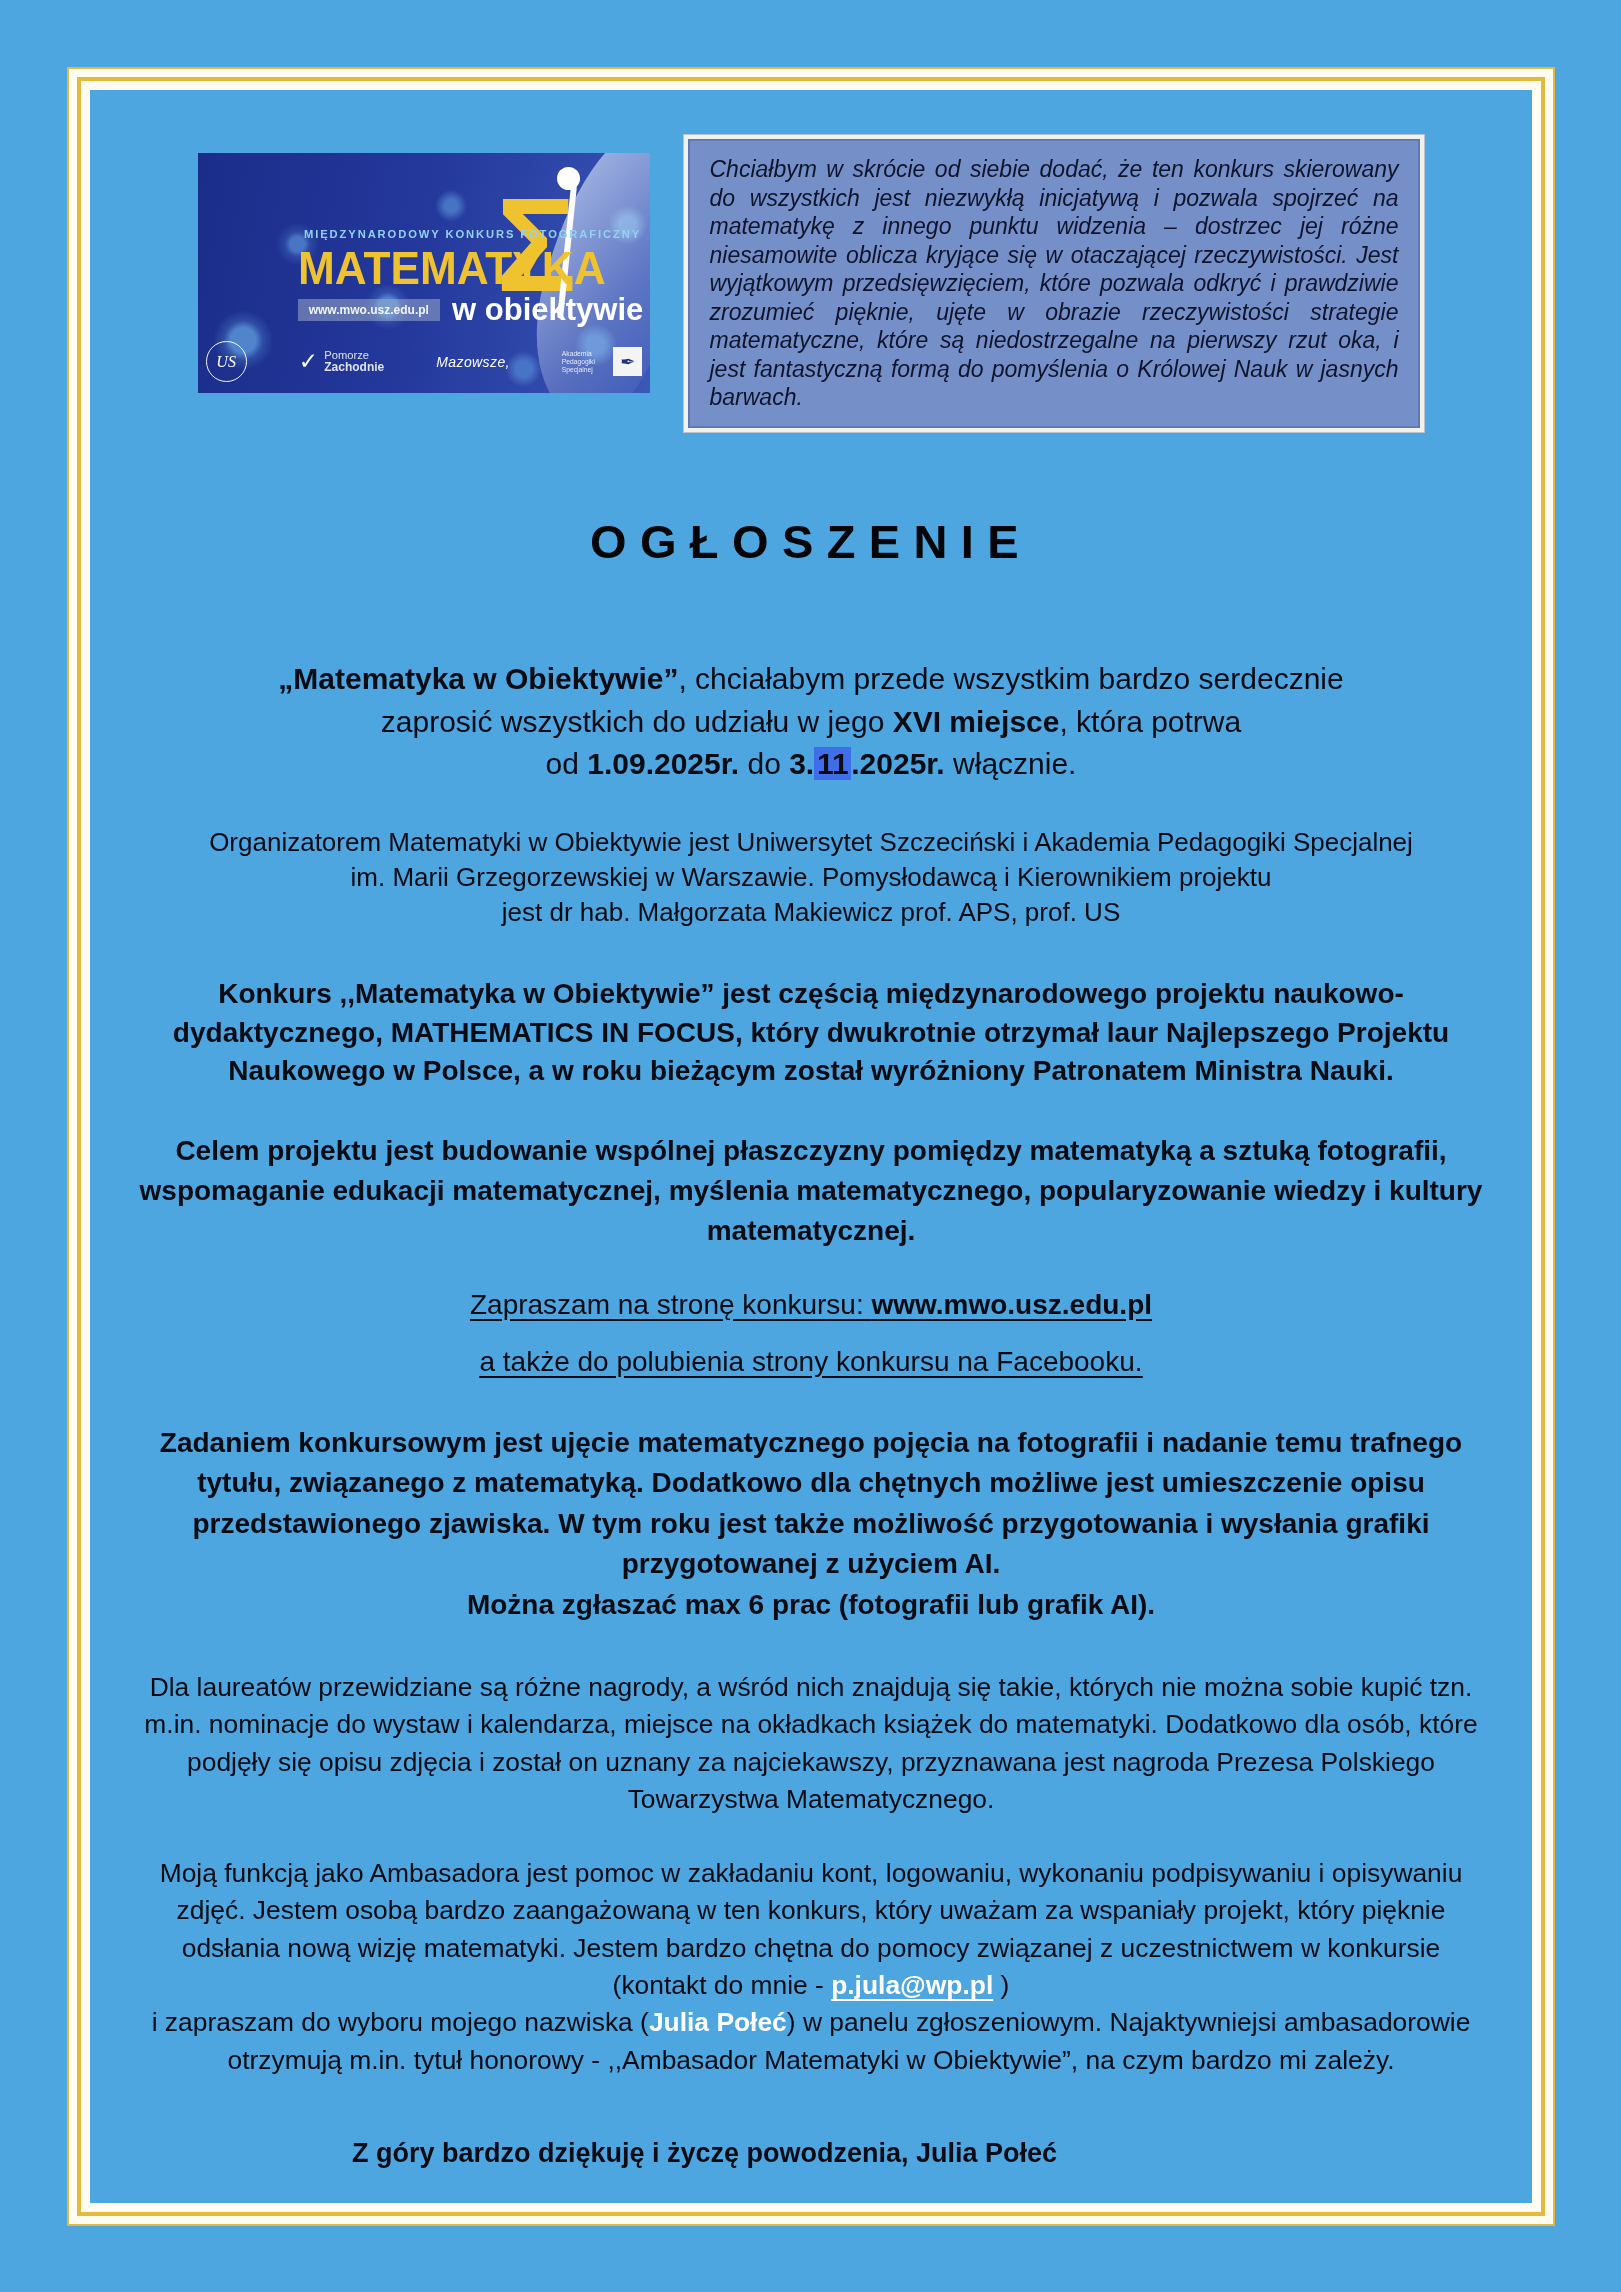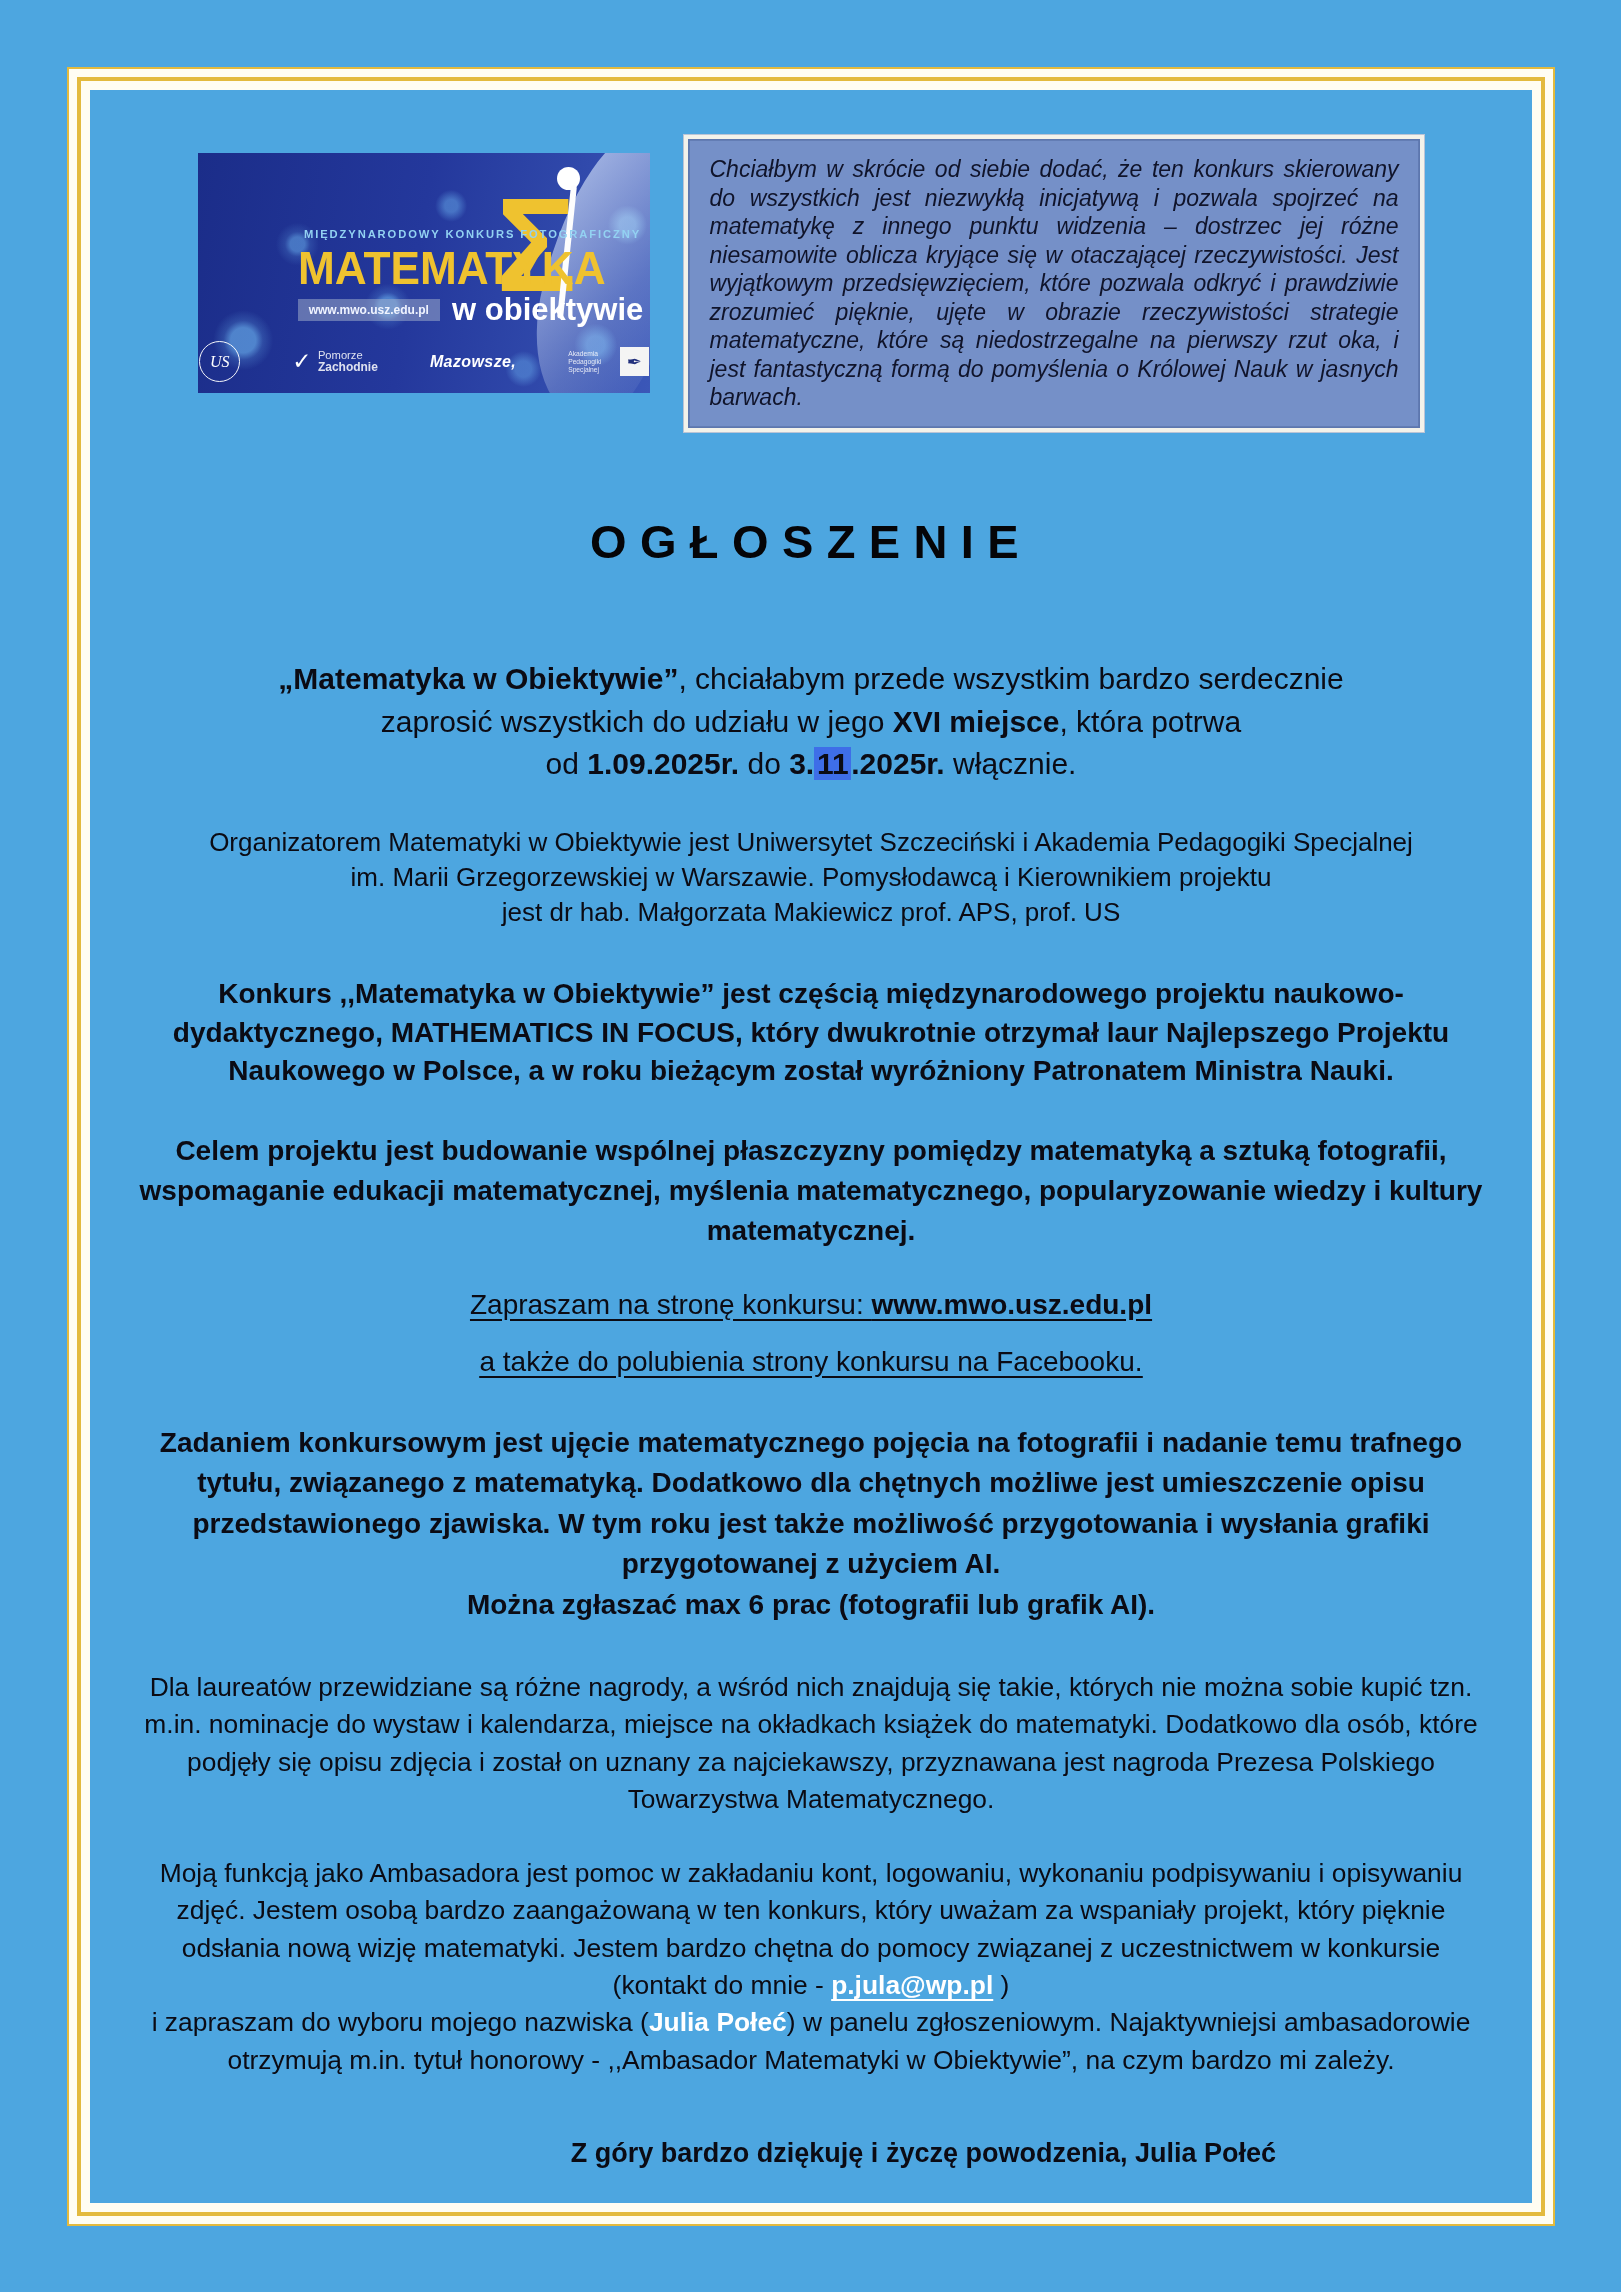--- a/index.html
+++ b/index.html
@@ -55,21 +55,21 @@
     border-radius: 3.6px; transform: rotate(6deg); }
   .partners { position: absolute; left: 0; right: 0; bottom: 10.7px; display: flex;
     justify-content: center; align-items: center; gap: 52px; color: #fff; }
   .us-seal { width: 41px; height: 41px; border: 1.8px solid rgba(255,255,255,.95); border-radius: 50%;
     display: flex; align-items: center; justify-content: center;
     font-family: "Liberation Serif", serif; font-style: italic; font-size: 16px; }
   .pomorze { display: flex; align-items: center; gap: 6.3px; }
   .pomorze .check { font-size: 23px; line-height: 1; }
   .pomorze .txt { font-size: 11.2px; line-height: 1.1; opacity: .85; }
   .pomorze .txt b { display: block; font-size: 12px; opacity: 1; }
-  .mazowsze { font-size: 16px; font-weight: bold; font-style: italic; letter-spacing: 0.4px; }
+  .mazowsze { font-size: 14px; font-weight: normal; font-style: italic; letter-spacing: 0.4px; }
   .aps { display: flex; align-items: center; gap: 4.5px; }
   .aps .aps-txt { font-size: 6.7px; line-height: 1.15; opacity: .85; width: 47px; }
   .aps .aps-box { width: 29px; height: 29px; background: #f4f4f4; color: #22307c;
     display: flex; align-items: center; justify-content: center; font-size: 18px; }
 
   
   .quote-box { flex: none; width: 740px; margin-top: 0;
     background: #7590c8; border: 4.5px solid #f3f2ea; outline: 0.9px solid #bac4d6;
     box-shadow: inset 0 0 0 1.8px rgba(25,45,95,.25);
     padding: 16px 21.5px; }
@@ -85,21 +85,21 @@
   .focus { margin-top: 45px; font-size: 28px; font-weight: bold; line-height: 1.37; max-width: 1424px; }
   .goal { margin-top: 41px; font-size: 28px; font-weight: bold; line-height: 1.42; color: #ffffff; max-width: 1352px; }
   .linkline { margin-top: 38px; font-size: 28px; text-decoration: underline; text-underline-offset: 5.4px; }
   .linkline + .linkline { margin-top: 25px; }
   .linkline a { color: inherit; text-decoration: inherit; }
   .task { margin-top: 45px; font-size: 28px; font-weight: bold; line-height: 1.45; color: #ffffff; max-width: 1415px; }
   .prizes { margin-top: 43px; font-size: 26.4px; line-height: 1.42; max-width: 1406px; }
   .role { margin-top: 36px; font-size: 26.4px; line-height: 1.42; max-width: 1433px; }
   .email-link { color: #ffffff; font-weight: bold; text-decoration: underline; text-underline-offset: 4.5px; }
   .white-name { color: #ffffff; font-weight: bold; }
-  .signature { margin-top: 59px; font-size: 27px; font-weight: bold; text-align: right; padding-right: 213px; }
+  .signature { margin-top: 59px; font-size: 27px; font-weight: bold; padding-right: 213px; }
 </style>
 </head>
 <body>
 
 <div class="f1">
  <div class="f2">
       <div class="f3">
         <div class="f4">
   <div class="content">
 

